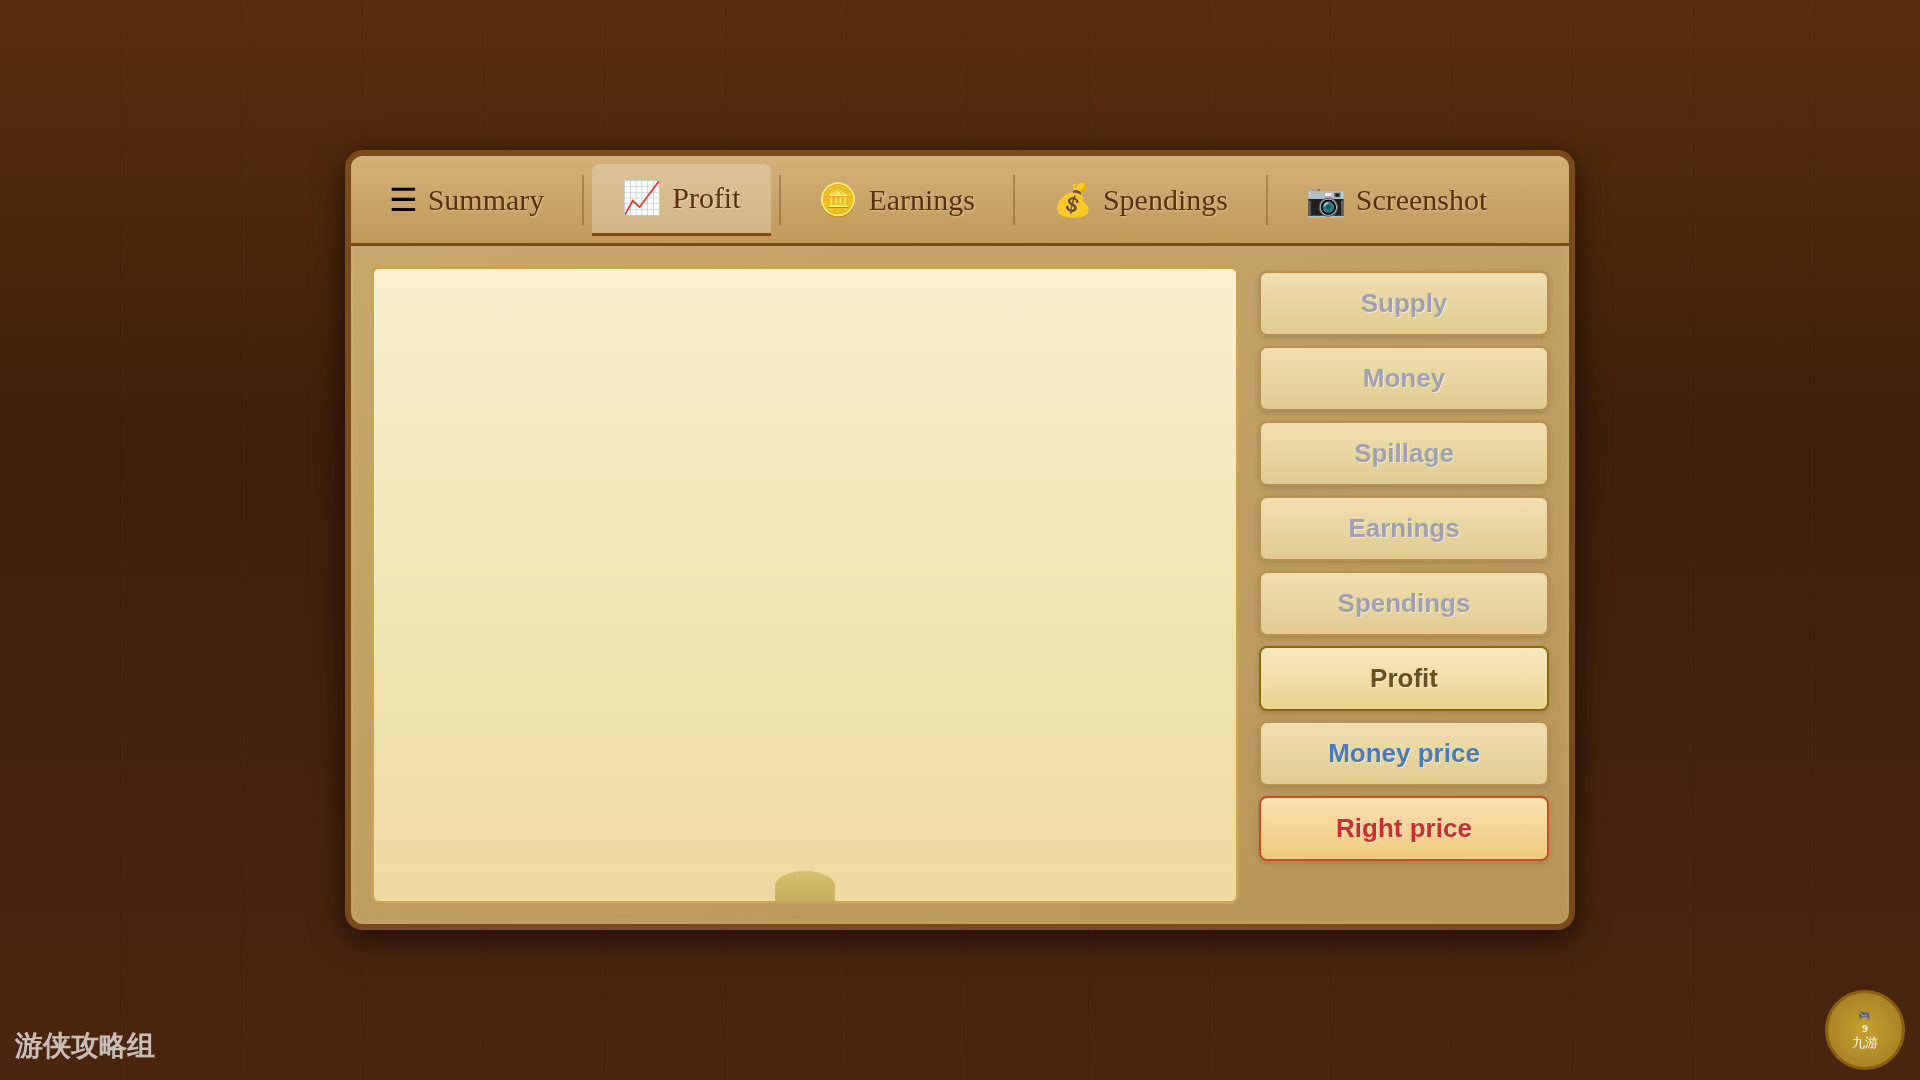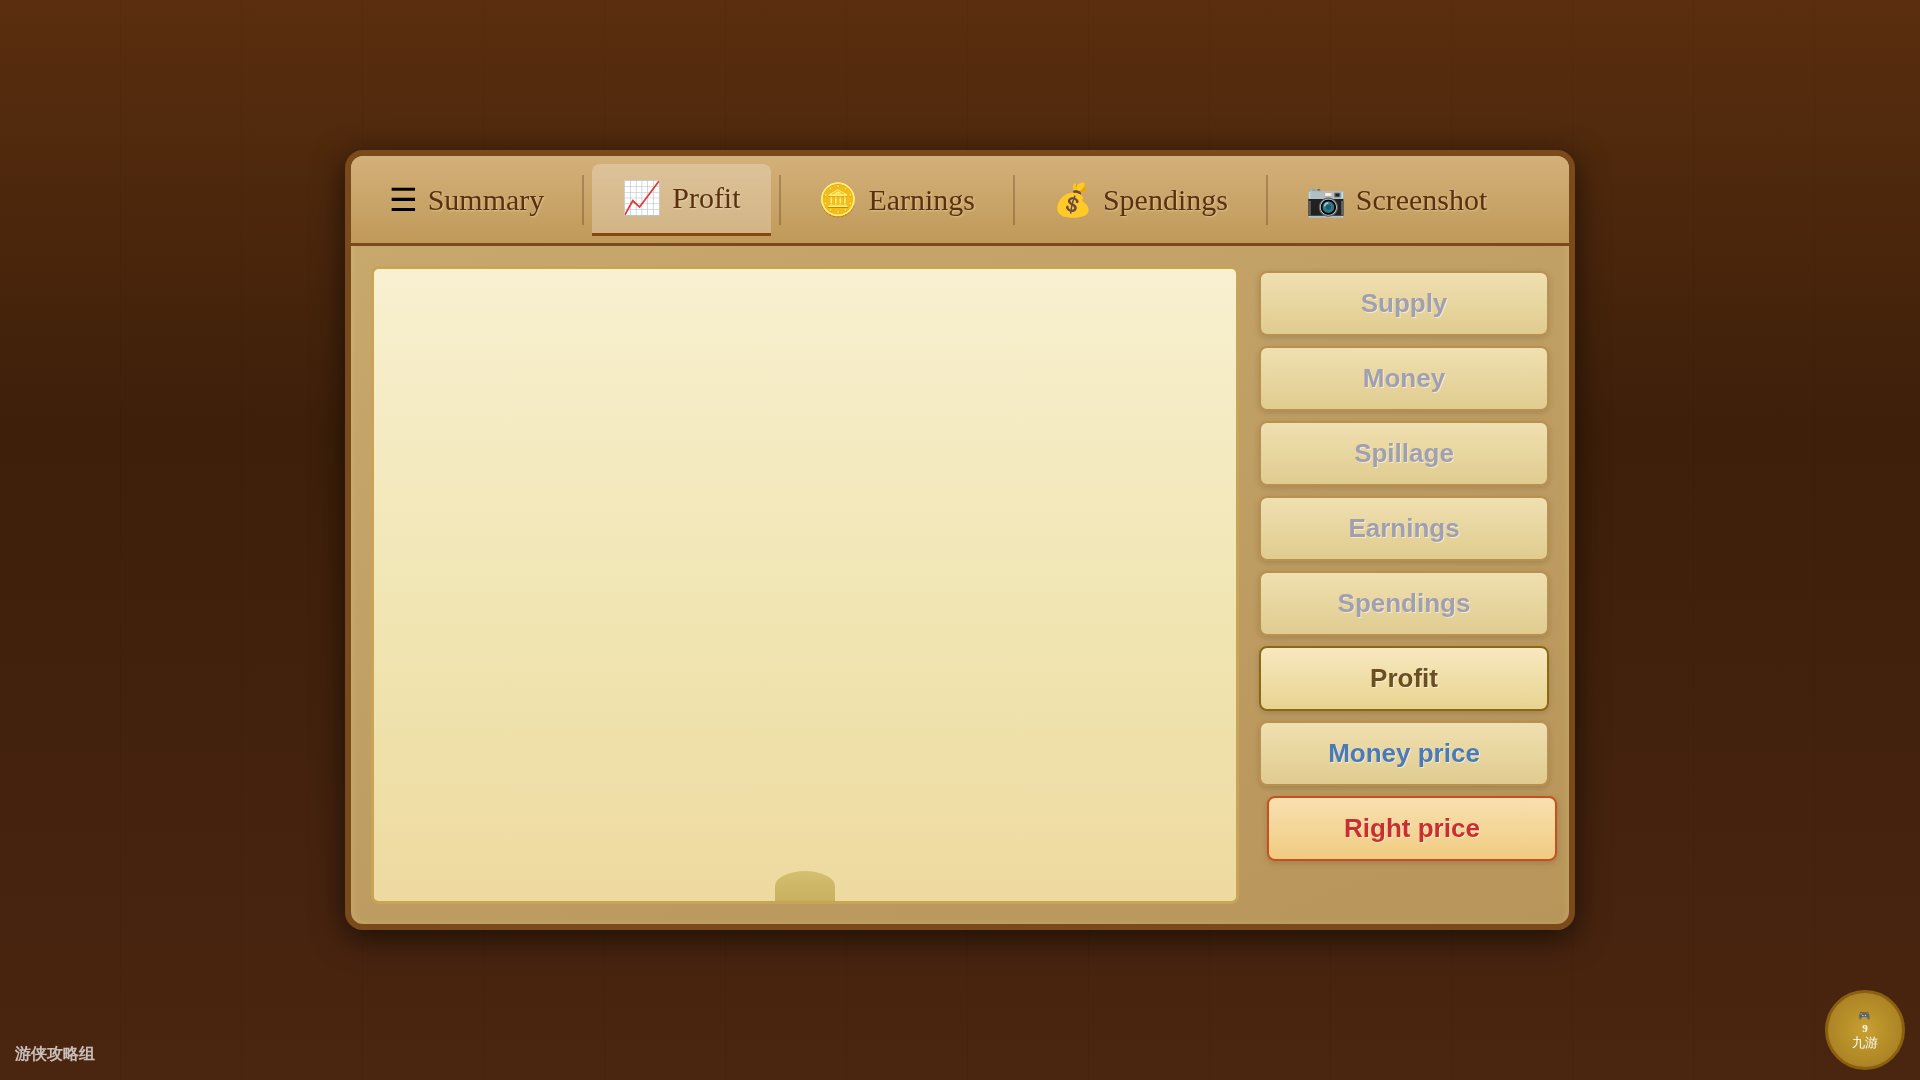--- a/index.html
+++ b/index.html
@@ -175,29 +175,28 @@
     .filter-btn.active-left {
       color: #4a7ab8;
       border: 2px solid #b89050;
       background: linear-gradient(180deg, #f0e0b0 0%, #e0cc90 100%);
     }
 
     .filter-btn.active-right {
       color: #c83030;
       background: linear-gradient(180deg, #f8e0b0 0%, #f0cc80 100%);
       border: 2px solid #c85020;
-      margin-left: 8px;
     }
 
     
     .watermark-left {
       position: absolute;
       bottom: 15px;
       left: 15px;
-      font-size: 16px;
+      font-size: 28px;
       color: rgba(255,255,255,0.7);
       font-weight: bold;
     }
 
     .watermark-right {
       position: absolute;
       bottom: 10px;
       right: 15px;
       width: 80px;
       height: 80px;

